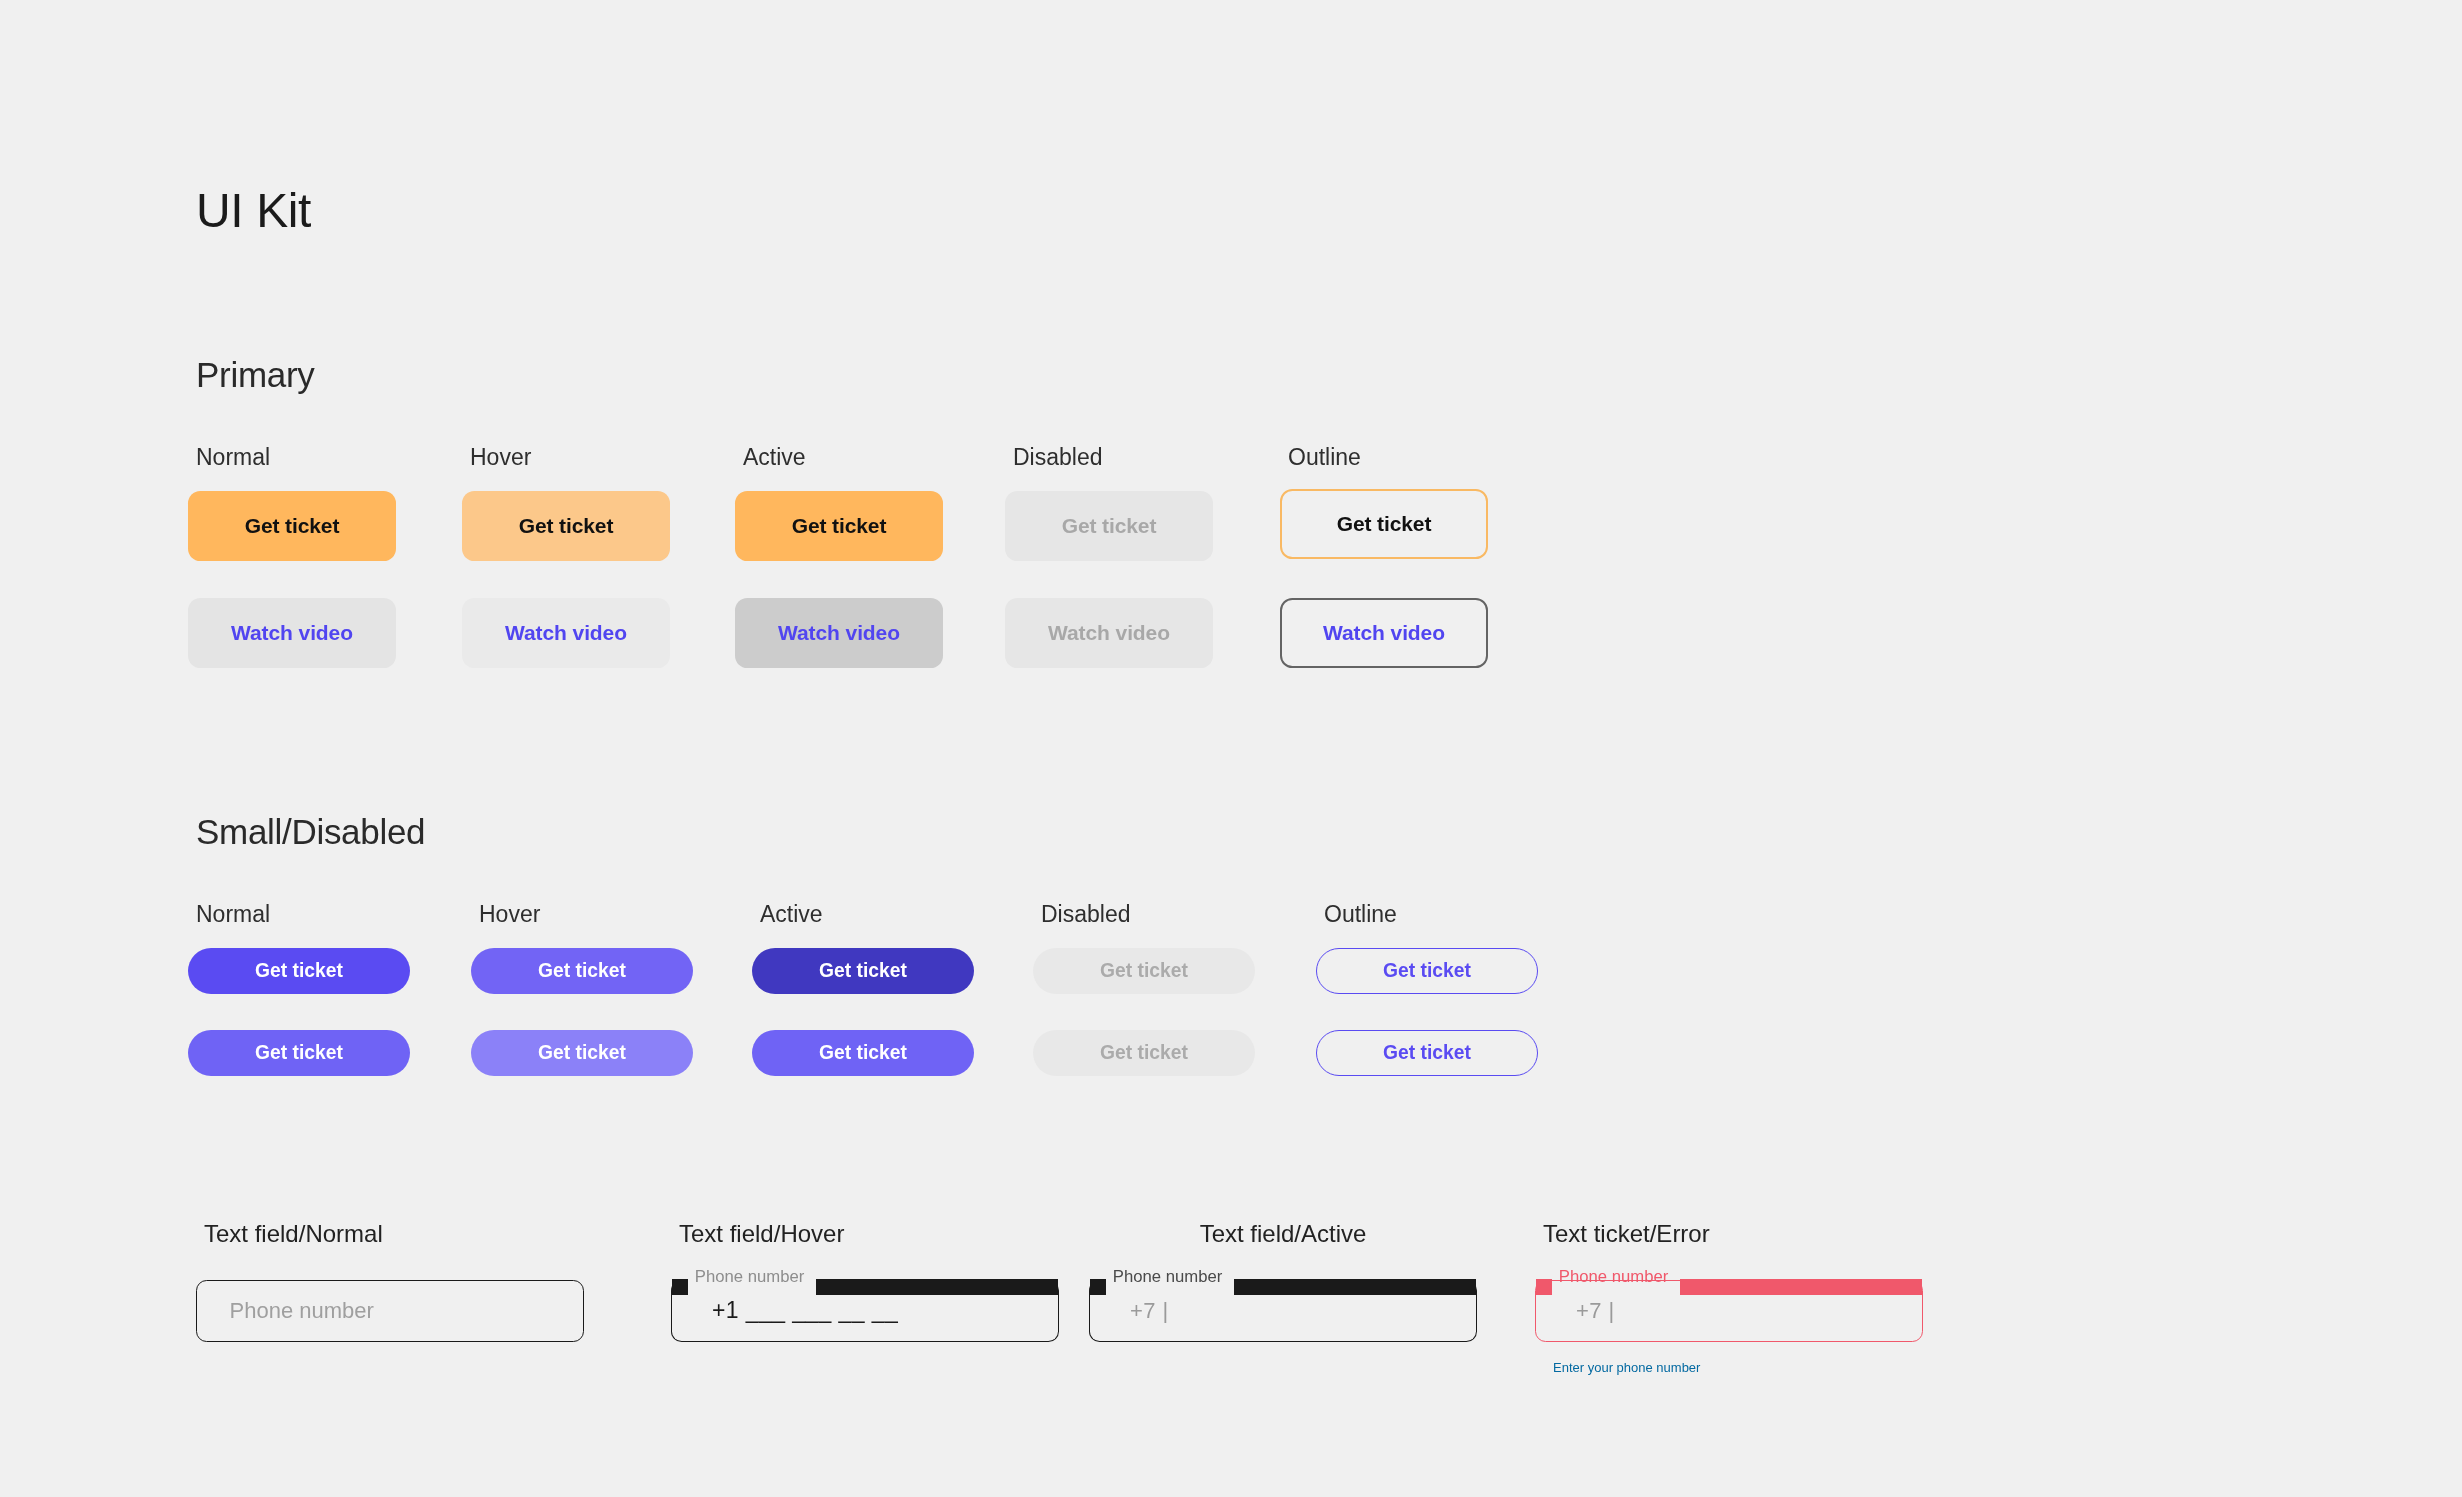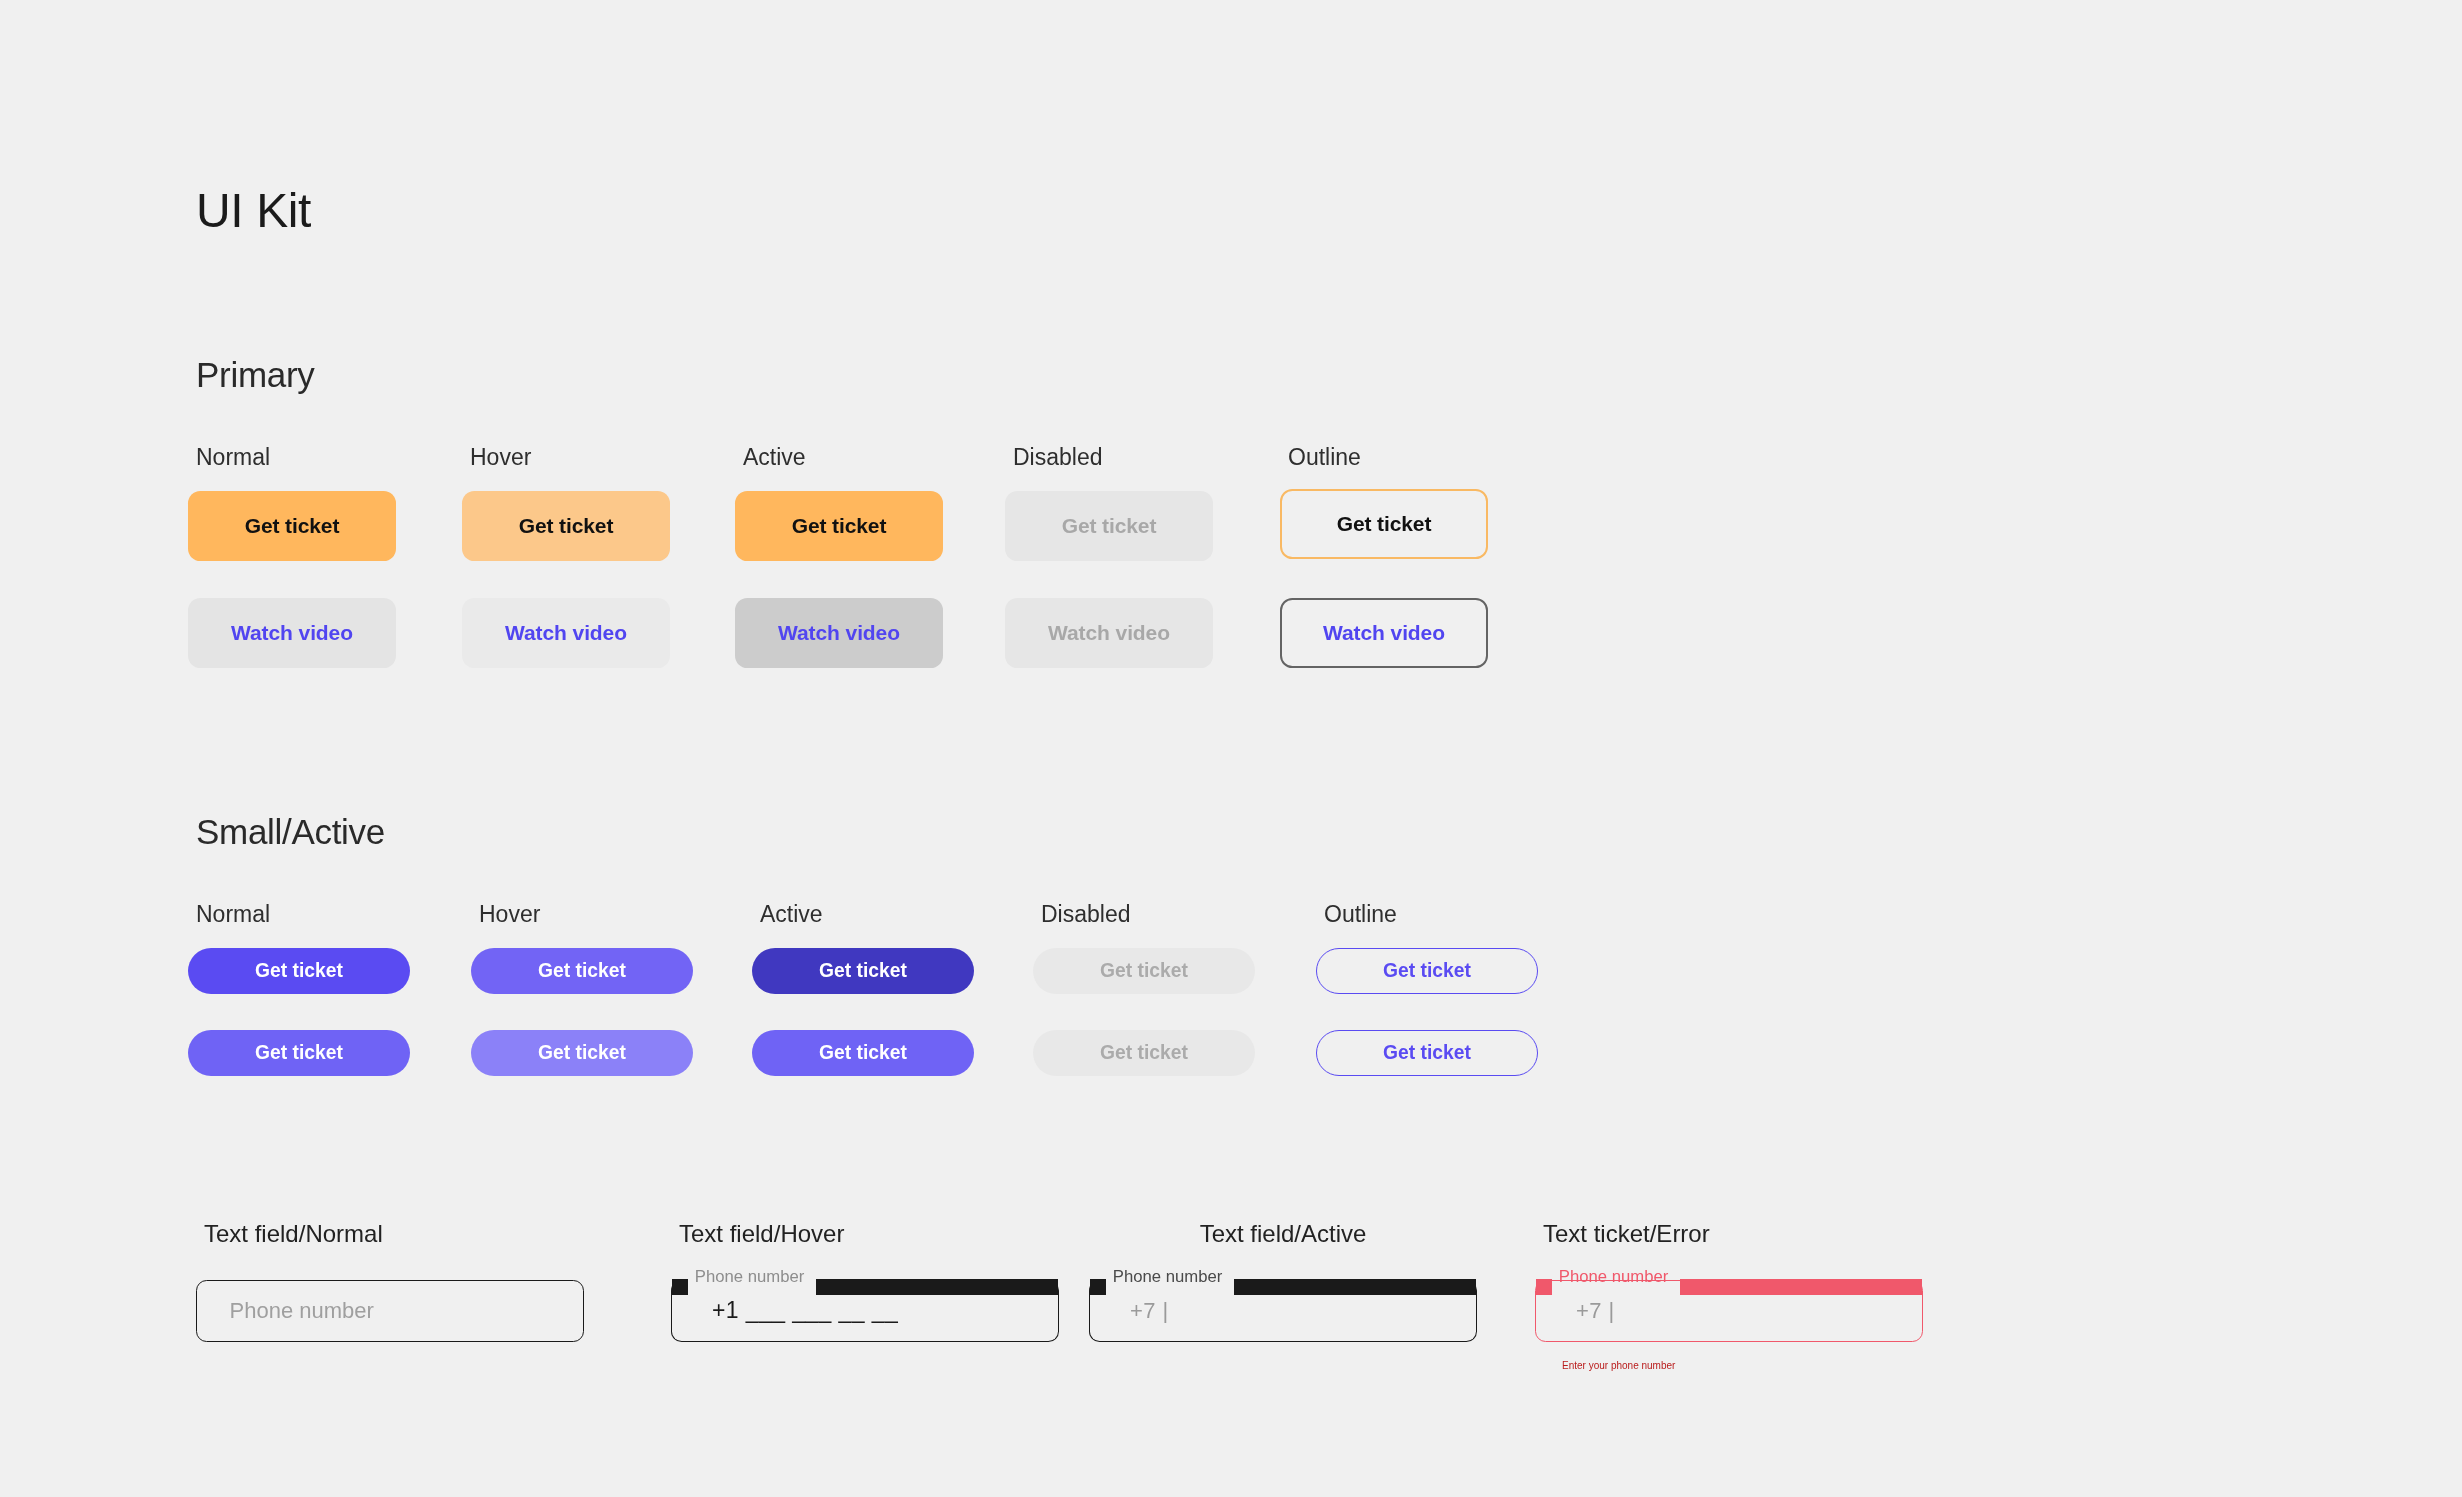--- a/index.html
+++ b/index.html
@@ -117,22 +117,22 @@
   .err .float-label { color: #f0586b; }
 
   .field-text {
     padding-left: 32px;
     font-size: 22px; color: #9a9a9a;
     letter-spacing: 0.4px; white-space: nowrap;
   }
   .field-text.filled { color: #1b1b1b; font-size: 23px; }
   .field-placeholder { padding-left: 24.6px; font-size: 22px; color: #9f9f9f; }
   .helper-error {
-    margin-top: 11.4px; margin-left: 19px;
-    font-size: 10px; color: #b91c1c; line-height: 1;
+    margin-top: 11.4px; margin-left: 10px;
+    font-size: 13px; color: #0369a1; line-height: 1;
   }
 </style>
 </head>
 <body>
 
 <div class="page">
 
   <div class="page-title">UI Kit</div>
 
   <div class="section-title" id="sec-primary">Primary</div>
@@ -148,21 +148,21 @@
   <button class="btn-lg ticket-active" style="left:719px; top:475px;">Get ticket</button>
   <button class="btn-lg ticket-disabled" style="left:989px; top:475px;">Get ticket</button>
   <button class="btn-lg ticket-outline" style="left:1264px; top:473px;">Get ticket</button>
 
   <button class="btn-lg video-normal" style="left:172px; top:582px;">Watch video</button>
   <button class="btn-lg video-hover" style="left:446px; top:582px;">Watch video</button>
   <button class="btn-lg video-active" style="left:719px; top:582px;">Watch video</button>
   <button class="btn-lg video-disabled" style="left:989px; top:582px;">Watch video</button>
   <button class="btn-lg video-outline" style="left:1264px; top:582px;">Watch video</button>
 
-  <div class="section-title" id="sec-small">Small/Active</div>
+  <div class="section-title" id="sec-small">Small/Disabled</div>
 
   <div class="state-label" style="left:172px; top:879px;">Normal</div>
   <div class="state-label" style="left:455px; top:879px;">Hover</div>
   <div class="state-label" style="left:736px; top:879px;">Active</div>
   <div class="state-label" style="left:1017px; top:879px;">Disabled</div>
   <div class="state-label" style="left:1300px; top:879px;">Outline</div>
 
   <button class="btn-sm s-normal" style="left:172px; top:932px;">Get ticket</button>
   <button class="btn-sm s-hover" style="left:455px; top:932px;">Get ticket</button>
   <button class="btn-sm s-active" style="left:736px; top:932px;">Get ticket</button>

